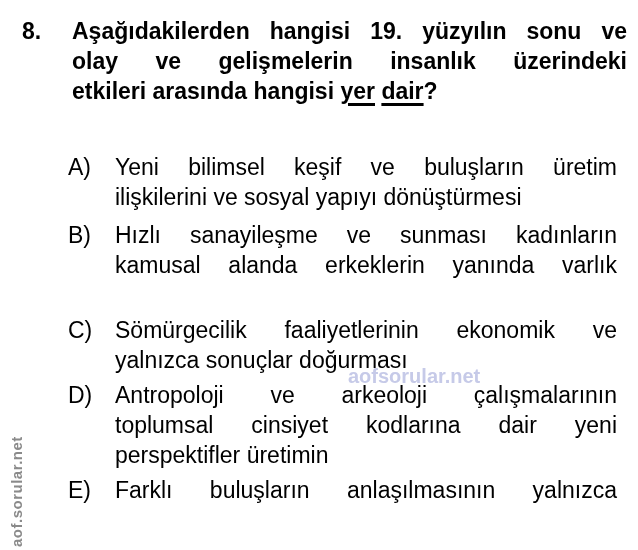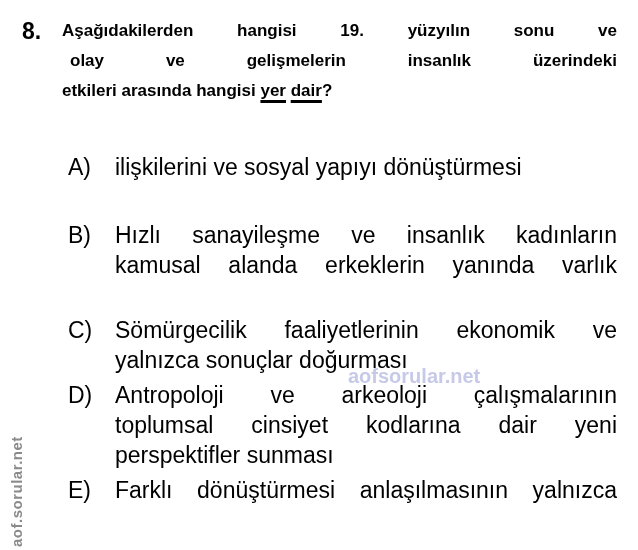--- a/index.html
+++ b/index.html
@@ -48,35 +48,35 @@
   .q-number {
     position: absolute;
     left: 22px;
     top: 16px;
     font-size: 23px;
     font-weight: bold;
     line-height: 30px;
   }
   .q-text {
     position: absolute;
-    left: 62px;
+    left: 72px;
     top: 16px;
     width: 555px;
-    font-size: 17px;
+    font-size: 23px;
     font-weight: bold;
     line-height: 30px;
   }
 
   .tline {
     text-align: justify;
     text-align-last: justify;
   }
   .tline.last { text-align-last: left; }
   
-  .force-just .tline.last { text-align-last: justify; margin-left: 8px; }
+  .force-just .tline.last { text-align-last: justify; }
 
   .q-text u, .q-final u {
     text-decoration: underline;
     text-decoration-thickness: 3px;
     text-underline-offset: 4px;
     margin-top: 9px;
   }
 
   .option {
     position: absolute;
@@ -118,50 +118,51 @@
       <div class="force-just">
           <div class="tline">Aşağıdakilerden hangisi 19. yüzyılın sonu ve</div>
           <div class="tline last">olay ve gelişmelerin insanlık üzerindeki</div>
         </div>
       <div class="tline last q-final"><span>etkileri arasında hangisi</span> <u>yer</u> <u>dair</u><span>?</span></div>
     </div>
 
     <div class="option opt-a">
       <span class="option-label">A)</span>
       <div class="option-lines">
+          <div class="tline">Yeni bilimsel keşif ve buluşların üretim</div>
           <div class="tline last">ilişkilerini ve sosyal yapıyı dönüştürmesi</div>
         </div>
     </div>
 
     <div class="option opt-b">
       <span class="option-label">B)</span>
       <div class="option-lines">
-          <div class="tline">Hızlı sanayileşme ve insanlık kadınların</div>
+          <div class="tline">Hızlı sanayileşme ve sunması kadınların</div>
           <div class="tline">kamusal alanda erkeklerin yanında varlık</div>
         </div>
     </div>
 
     <div class="option opt-c">
       <span class="option-label">C)</span>
       <div class="option-lines">
           <div class="tline">Sömürgecilik faaliyetlerinin ekonomik ve</div>
           <div class="tline last">yalnızca sonuçlar doğurması</div>
         </div>
     </div>
 
     <div class="option opt-d">
       <span class="option-label">D)</span>
       <div class="option-lines">
           <div class="tline">Antropoloji ve arkeoloji çalışmalarının</div>
           <div class="tline">toplumsal cinsiyet kodlarına dair yeni</div>
-          <div class="tline last">perspektifler sunması</div>
+          <div class="tline last">perspektifler üretimin</div>
         </div>
     </div>
 
     <div class="option opt-e">
       <span class="option-label">E)</span>
       <div class="option-lines">
-          <div class="tline">Farklı dönüştürmesi anlaşılmasının yalnızca</div>
+          <div class="tline">Farklı buluşların anlaşılmasının yalnızca</div>
         </div>
     </div>
 
   </div>
 </div>
 
 </body></html>

